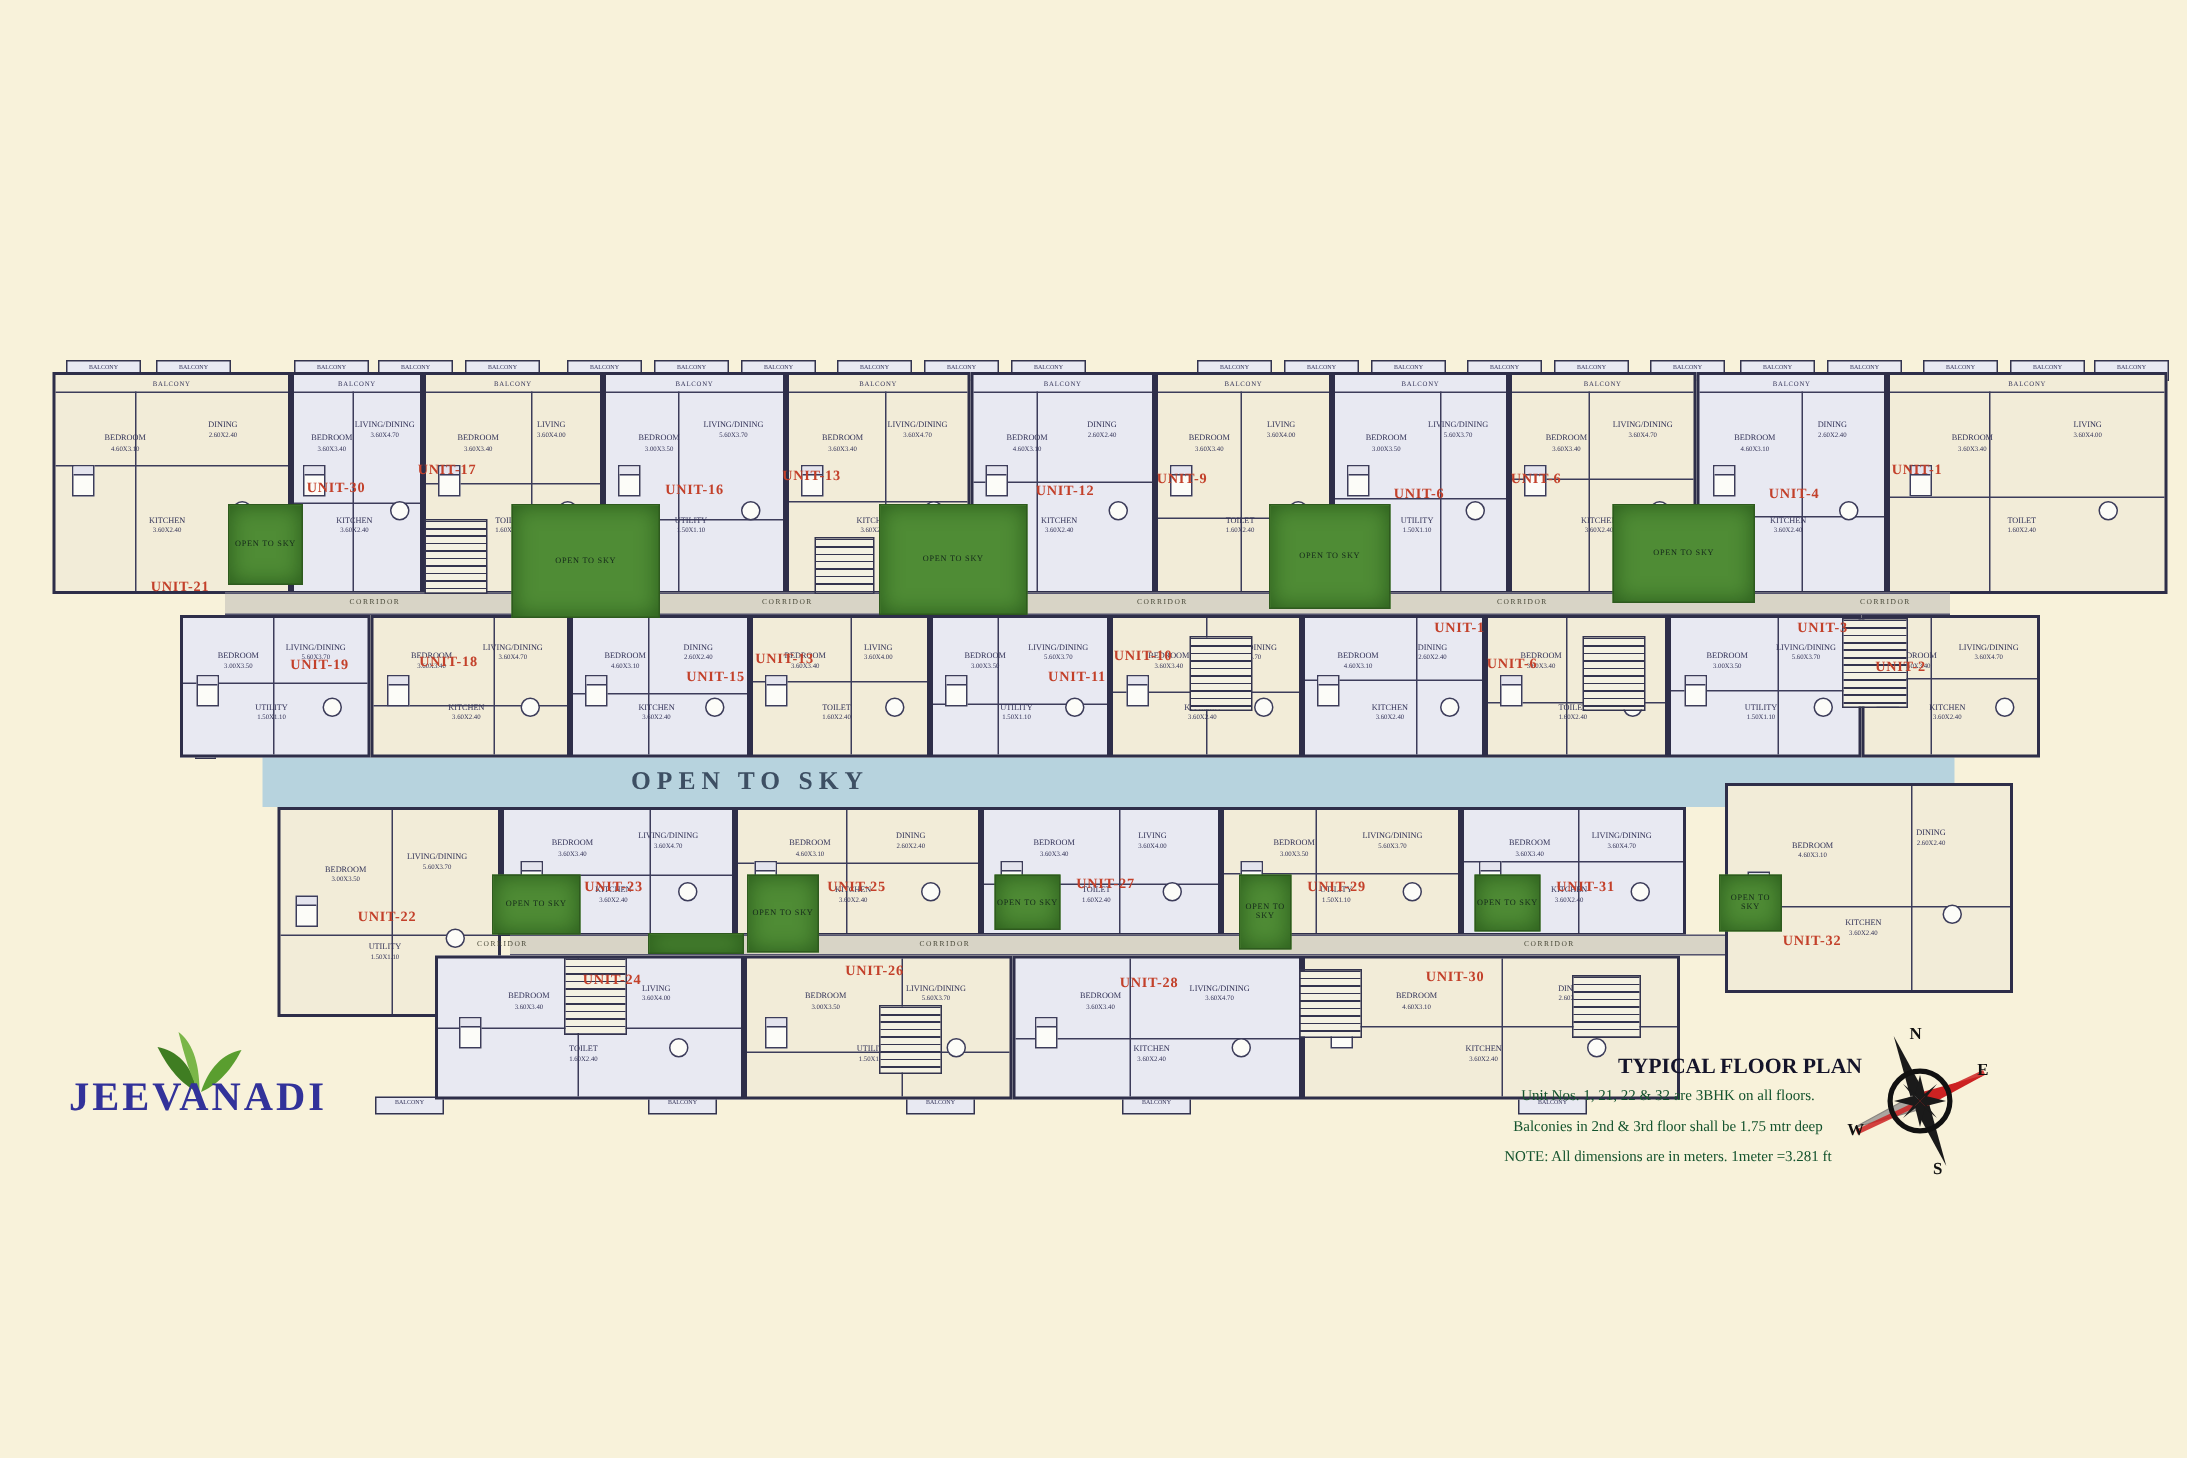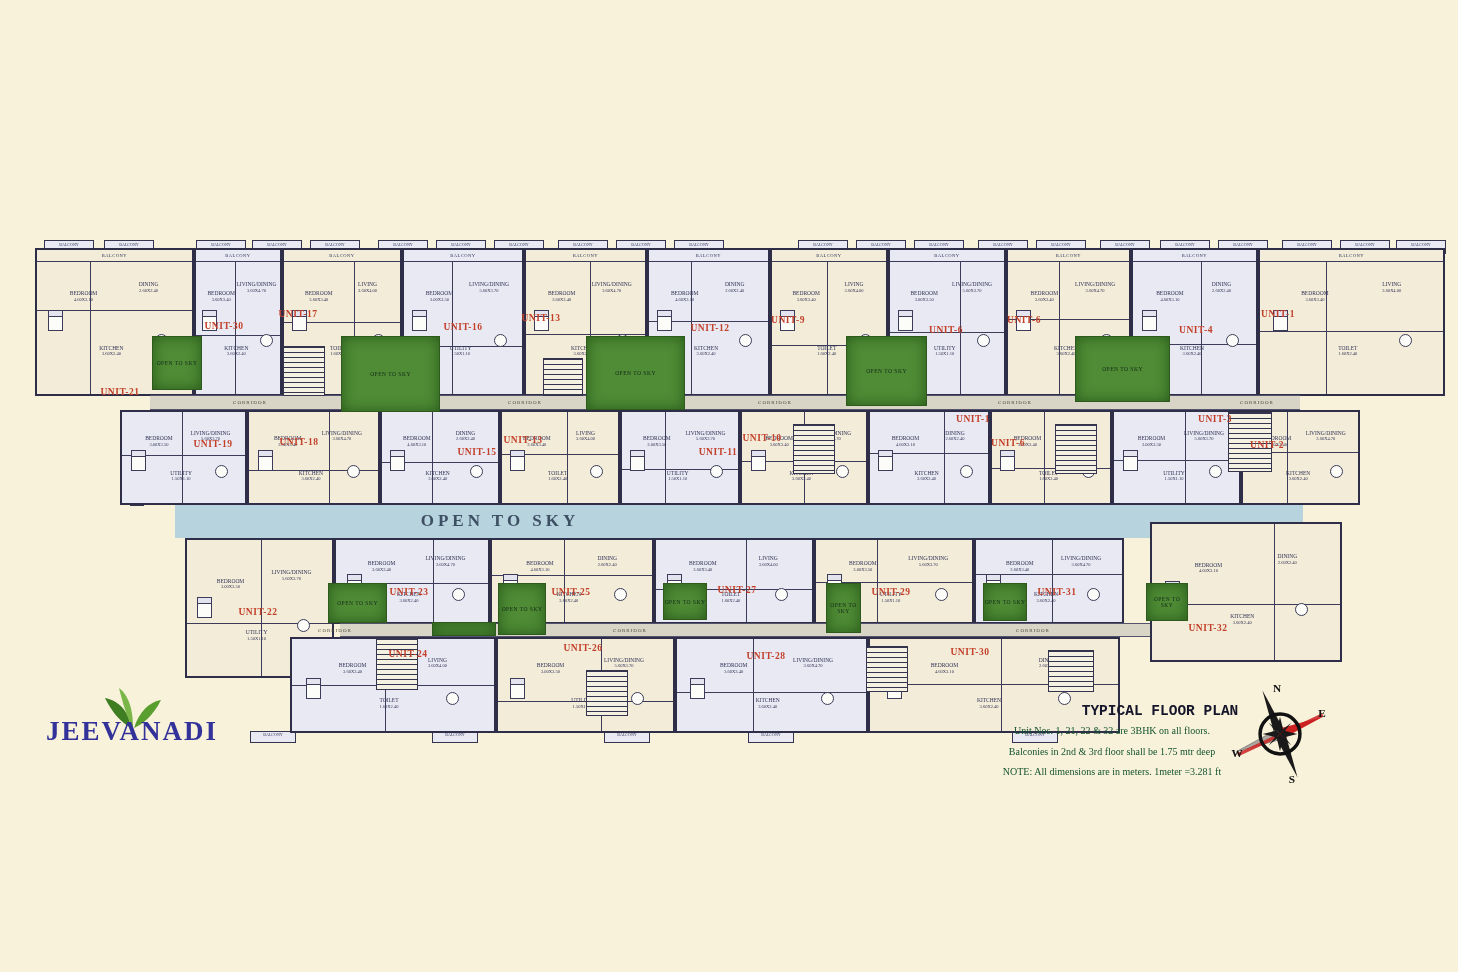--- a/index.html
+++ b/index.html
@@ -30,21 +30,21 @@
             box-sizing:border-box;z-index:3;}
   .corr-label{position:absolute;transform:translate(-50%,-50%);font-size:5px;letter-spacing:1px;color:#4a4a3a;z-index:4;white-space:nowrap;}
   .stairs{position:absolute;background:repeating-linear-gradient(180deg,#34344e 0 1px,#f4f1e2 1px 5px);
           border:1.5px solid #34344e;box-sizing:border-box;z-index:4;}
   .tab{position:absolute;background:#e8e9f2;border:1.5px solid #34344e;box-sizing:border-box;z-index:1;
        font-size:4px;color:#343459;text-align:center;overflow:hidden;}
   .unit-label{position:absolute;transform:translate(-50%,-50%);color:#c3402a;font-weight:bold;
               font-size:9.5px;letter-spacing:.5px;z-index:6;white-space:nowrap;}
   
   .logo-text{position:absolute;color:#32329a;font-weight:bold;font-size:27px;letter-spacing:2px;z-index:6;}
-  .notes-title{position:absolute;transform:translateX(-50%);font-weight:bold;font-size:14.5px;color:#14142a;z-index:6;white-space:nowrap;font-family:Liberation Mono, monospace;}
+  .notes-title{position:absolute;transform:translateX(-50%);font-weight:bold;font-size:14.5px;color:#14142a;z-index:6;white-space:nowrap;}
   .notes-line{position:absolute;transform:translateX(-50%);font-size:10px;color:#14532d;z-index:6;white-space:nowrap;}
   .compass{position:absolute;z-index:6;}
 </style>
 </head>
 <body>
 
 <div id="canvas">
 
   <div class="bandlabel" id="band-label" style="left: 500px; top: 521px;">OPEN TO SKY</div>
 

